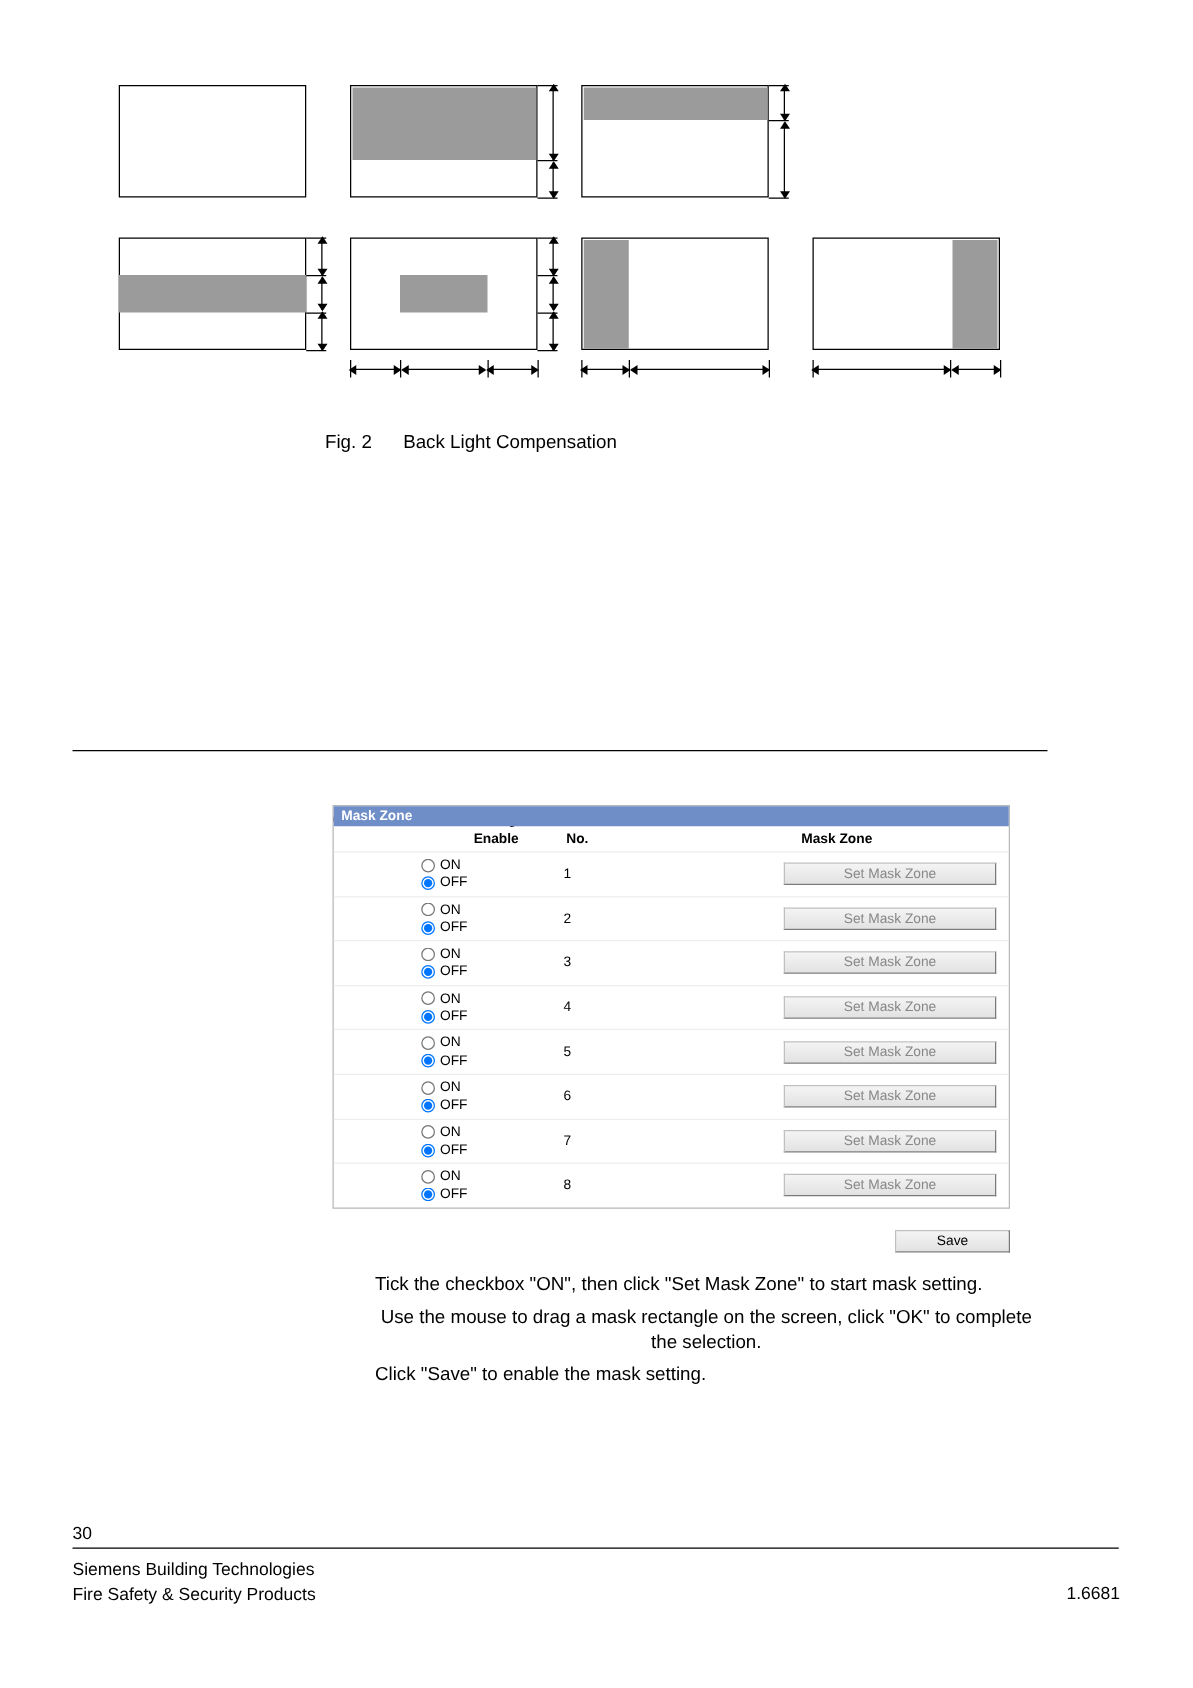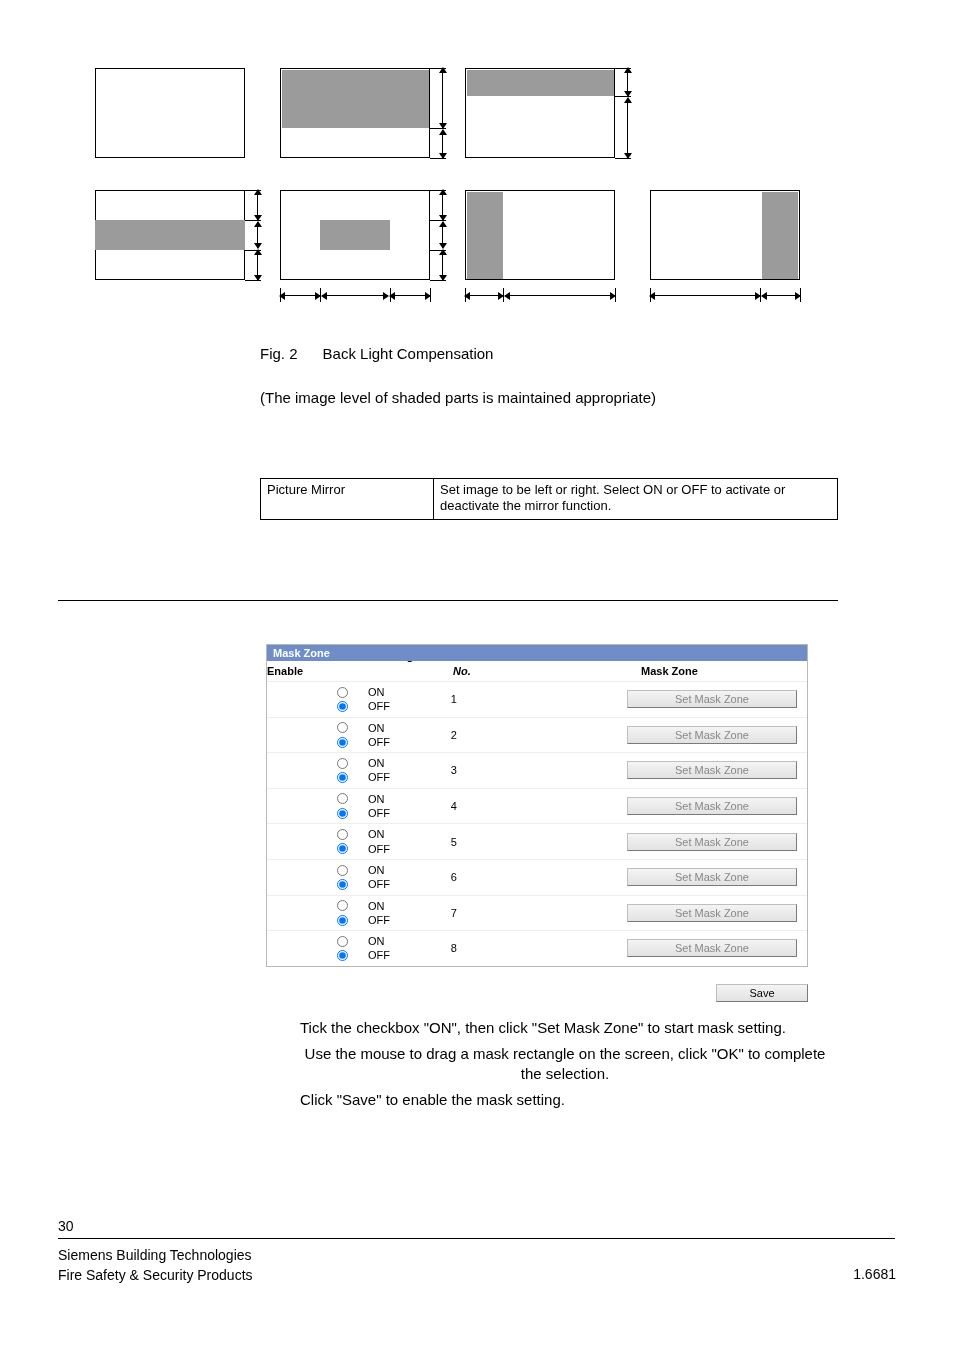--- a/index.html
+++ b/index.html
@@ -133,40 +133,40 @@
     font-size: 11px;
     font-weight: bold;
     padding: 2px 6px;
   }
   .mz-cols {
     display: flex;
     font-size: 11px;
     font-weight: bold;
     padding: 4px 0 4px 0;
   }
-  .mz-cols .c-en { width: 178px; text-align: left; padding-right: 30px; box-sizing:border-box;}
-  .mz-cols .c-no { width: 180px; padding-left: 8px; font-style: italic;}
+  .mz-cols .c-en { width: 178px; text-align: right; padding-right: 30px; box-sizing:border-box;}
+  .mz-cols .c-no { width: 180px; padding-left: 8px;}
   .mz-cols .c-mz { flex:1; padding-left: 8px;}
   .mz-row {
     display: flex;
     align-items: center;
     font-size: 11px;
     border-top: 1px solid #eee;
     padding: 3px 0;
   }
   .mz-row .c-en {
     width: 178px;
     display: flex;
     flex-direction: column;
     align-items:flex-start;
     padding-left: 70px;
     box-sizing:border-box;
     line-height:1.3;
   }
-  .mz-row .c-en label { display:flex; align-items:center; gap:20px; }
+  .mz-row .c-en label { display:flex; align-items:center; gap:4px; }
   .mz-row input[type=radio]{ margin:0; width:11px; height:11px; }
   .mz-row .c-no { width: 180px; padding-left: 8px; }
   .mz-row .c-btn { flex:1; display:flex; justify-content:center; padding-right:10px;}
   .smz-btn {
     width: 160px;
     font-size: 11px;
     color: #888;
     background: linear-gradient(#f4f4f4,#e2e2e2);
     border: 1px solid #bfbfbf;
     border-right-color:#7a7a7a;
@@ -302,28 +302,23 @@
     <div class="v-ticksm" style="left:0; top:98px; height:14px;"></div>
     <div class="v-ticksm" style="left:110px; top:98px; height:14px;"></div>
     <div class="v-ticksm" style="left:150px; top:98px; height:14px;"></div>
   </div>
 
   <div class="fig-caption">
     <span>Fig. 2</span>
     &nbsp;&nbsp;&nbsp;&nbsp;
     <span>Back Light Compensation</span>
   </div>
-  <div class="para" style="top:388px;">(The image level of shaded parts is maintained appropriate)</div>
 
   <table class="t1">
     <tbody>
-    <tr>
-      <td class="c1">Picture Mirror</td>
-      <td>Set image to be left or right. Select ON or OFF to activate or deactivate the mirror function.</td>
-    </tr>
   </tbody>
     </table>
 
   <div class="hr" style="top:600px;"></div>
 
   <div class="cam-title" style="top:622px;margin-top:28px;">Camera - Mask Zone Settings</div>
 
   <div class="mz-panel">
     <div class="mz-head">Mask Zone</div>
     <div class="mz-cols">

